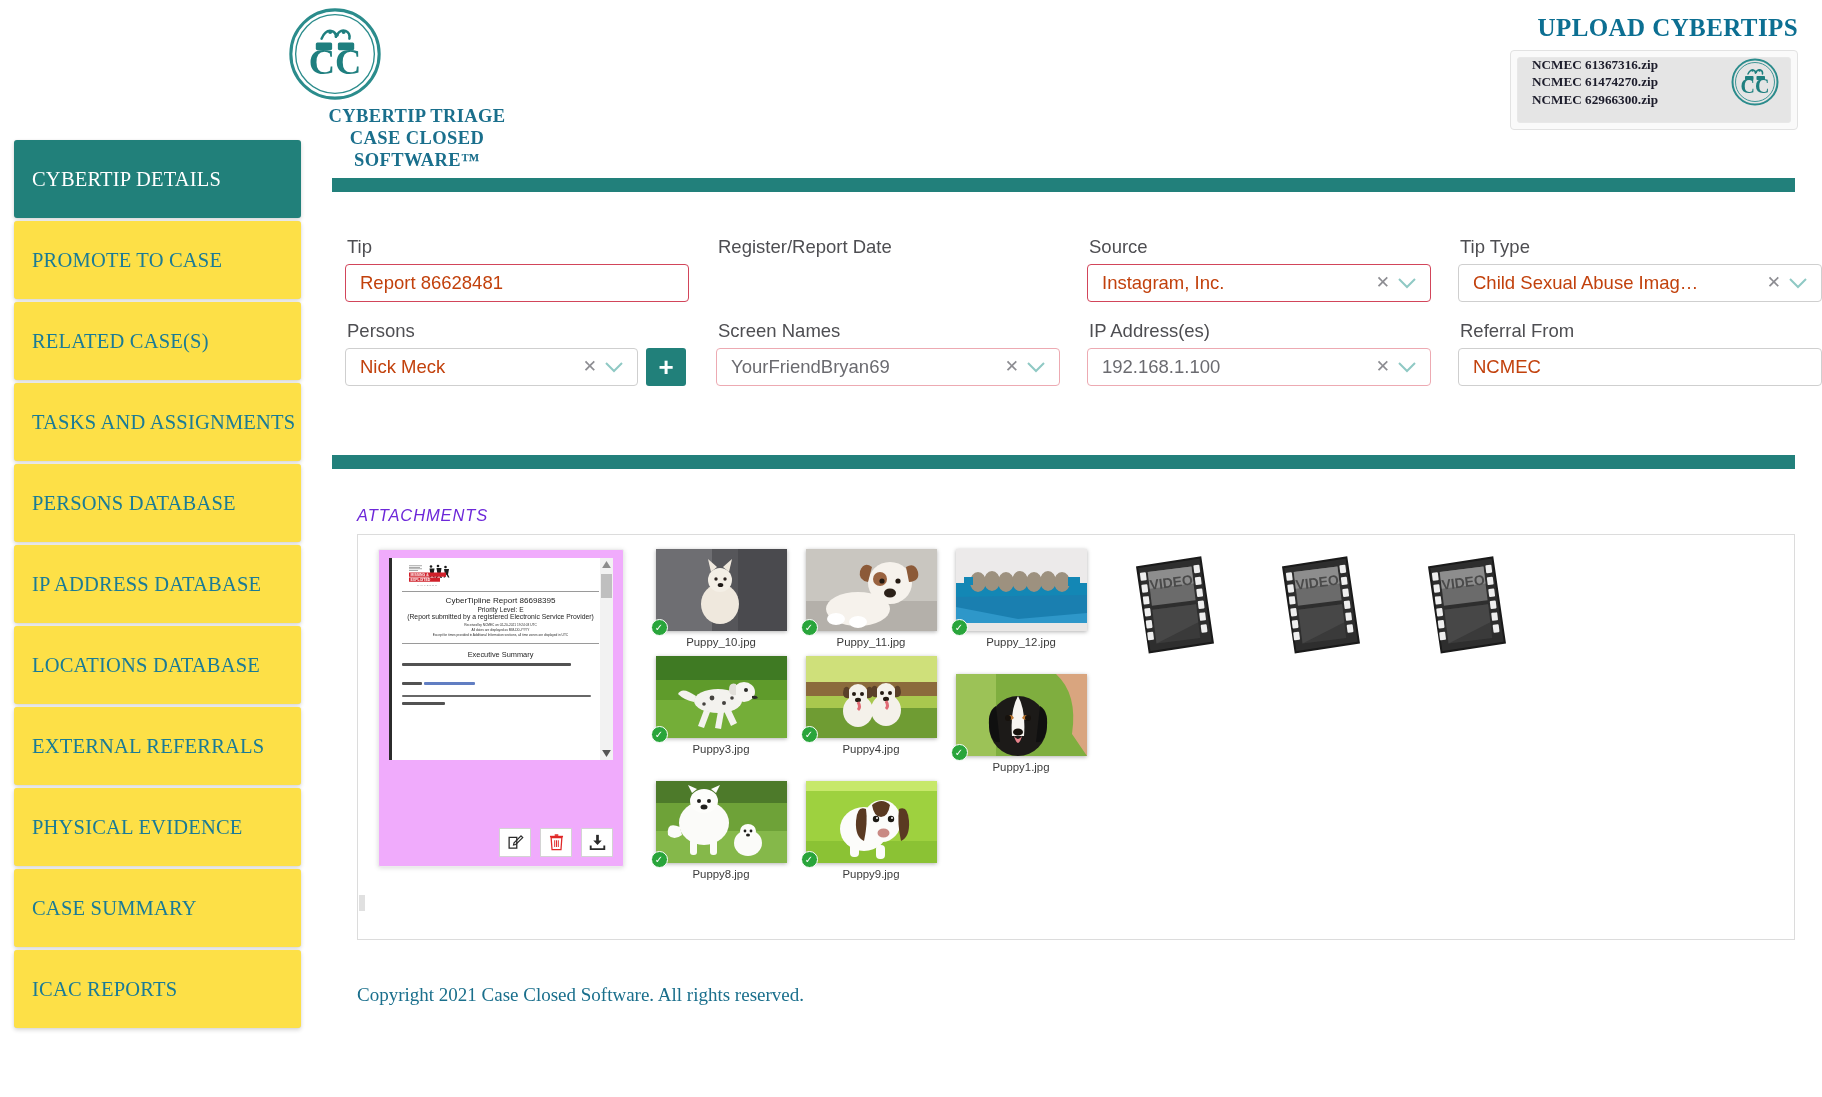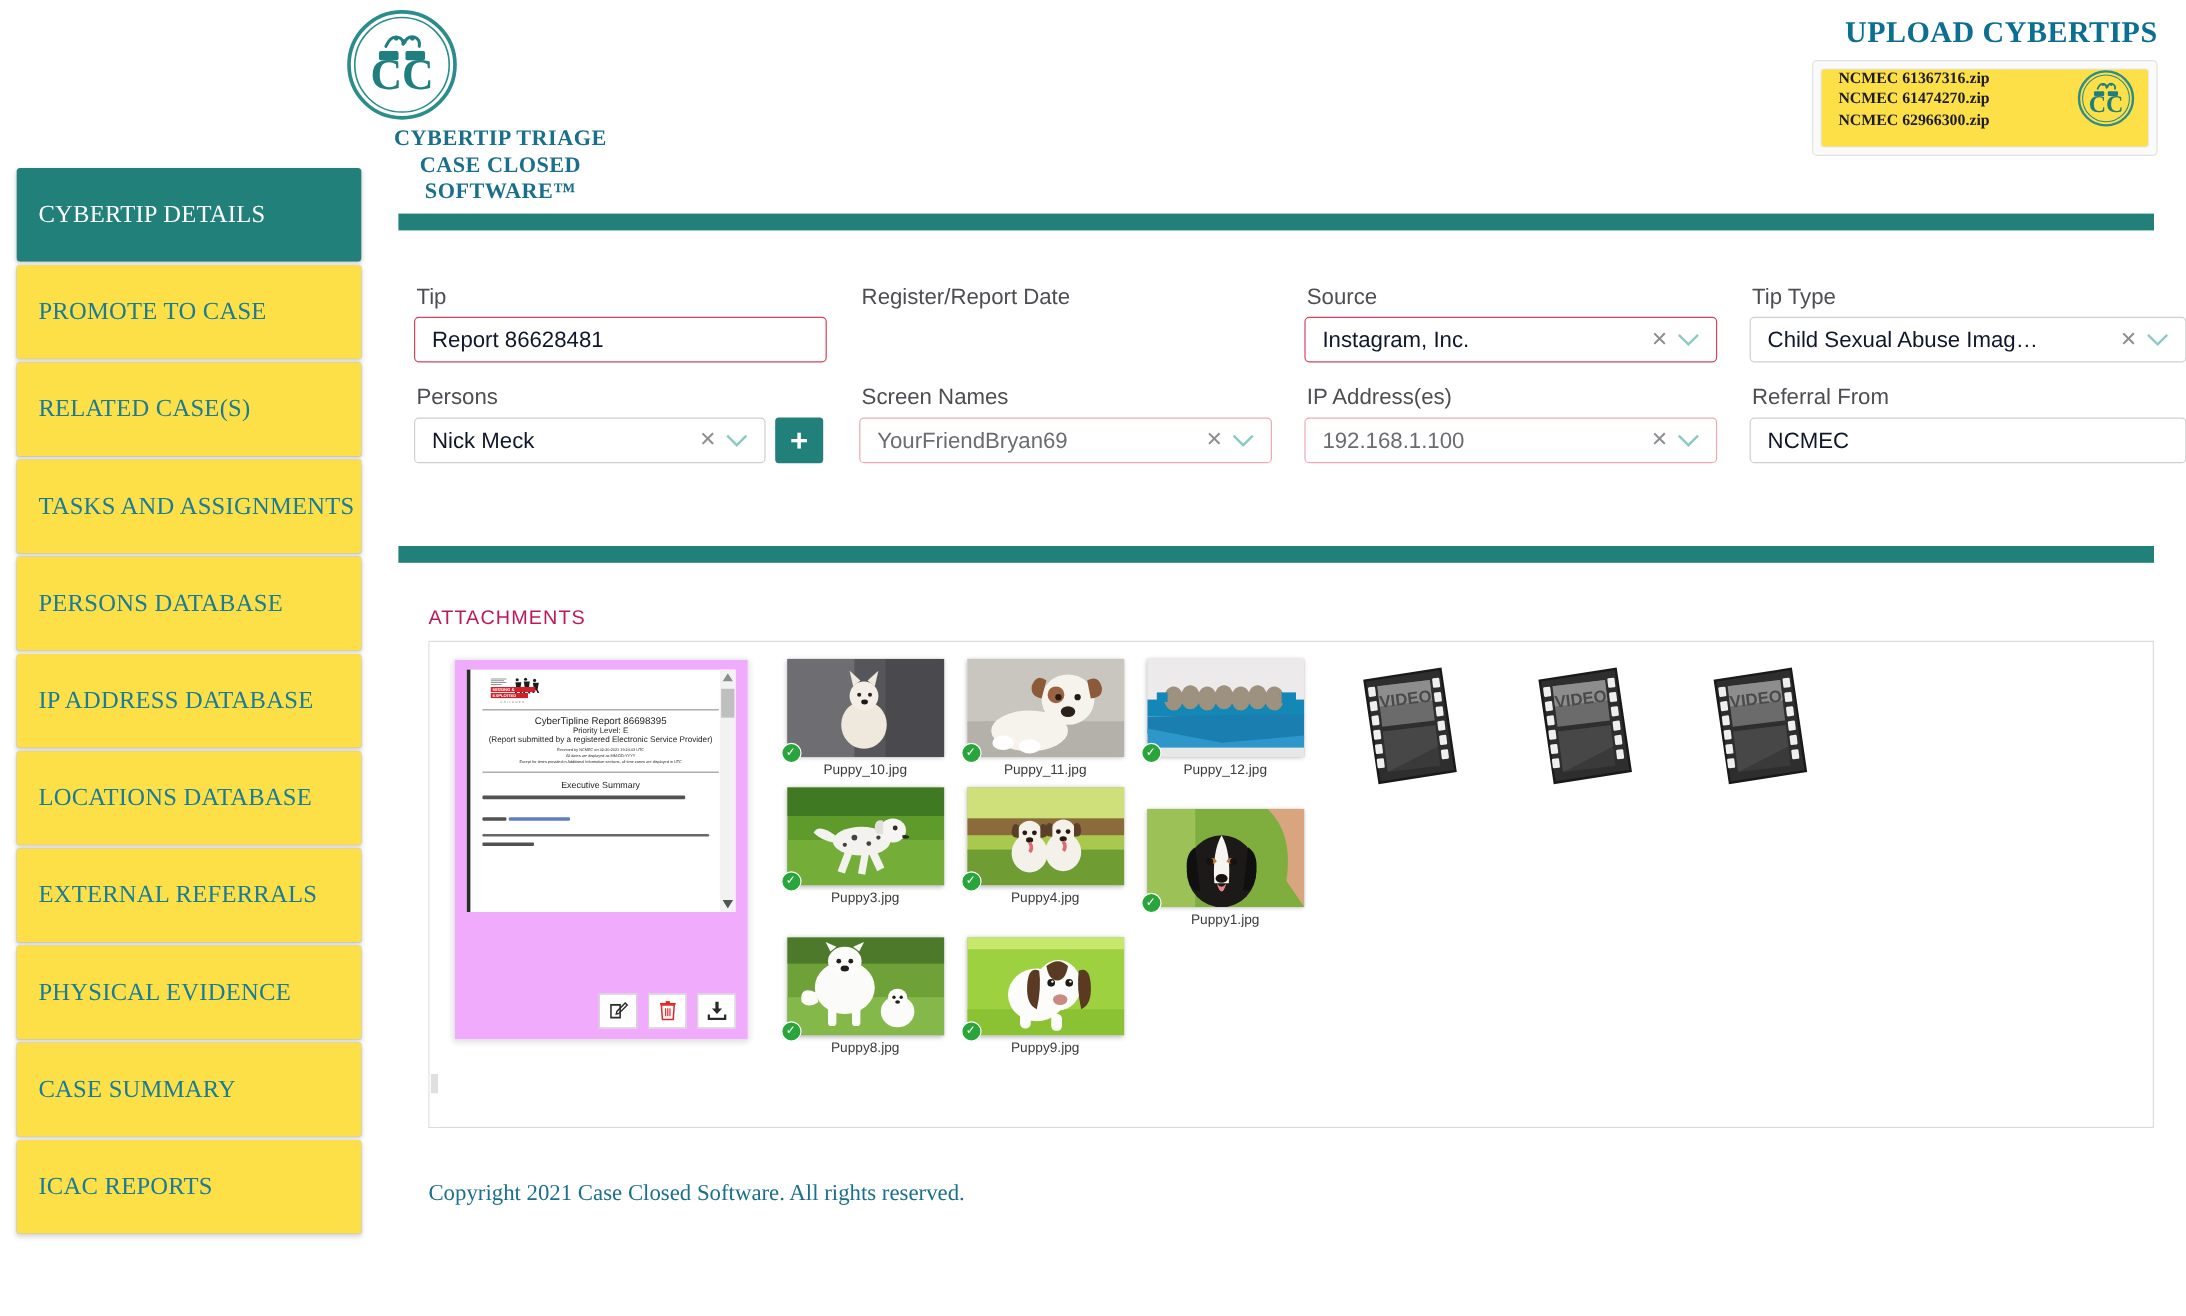--- a/index.html
+++ b/index.html
@@ -64,21 +64,21 @@
   .upload-box {
     position: absolute; right: 24px; top: 50px;
     width: 288px; height: 80px;
     background: #fafafa;
     border: 1px solid #e2e2e2;
     border-radius: 4px;
     padding: 6px;
   }
   .upload-inner {
     width: 100%; height: 100%;
-    background: #fde047; border: 1px solid #e8e8e8; border-radius: 3px;
+    background: #e5e5e5; border: 1px solid #e8e8e8; border-radius: 3px;
     display: flex; align-items: center; justify-content: space-between;
     padding: 4px 10px 20px 14px;
   }
   .zip-list {
     font-family: "Liberation Serif", serif;
     font-weight: 700;
     font-size: 13.2px;
     color: #1c1c2b;
     line-height: 1.32;
     white-space: nowrap;
@@ -109,42 +109,42 @@
   .fld-input {
     height: 38px; width: 100%;
     border: 1px solid #cfcfcf; border-radius: 4px;
     background: #fff;
     display: flex; align-items: center;
     padding: 0 8px 0 14px;
     font-size: 18.5px; color: #333;
   }
   .fld-input.err  { border-color: #d2455a; }
   .fld-input.err-light { border-color: #edaab2; }
-  .fld-val { flex: 1 1 auto; white-space: nowrap; overflow: hidden; text-overflow: ellipsis; color:#0f172a; }
+  .fld-val { flex: 1 1 auto; white-space: nowrap; overflow: hidden; text-overflow: ellipsis; color:#c2410c; }
   .fld-val.muted { color: #6b6b70; }
   .clear-x {
     color: #8d8d92; font-size: 17px; line-height: 1;
     padding: 0 6px 2px 2px; cursor: pointer; flex: 0 0 auto;
   }
   .caret { flex: 0 0 auto; padding-right: 4px; cursor: pointer; display:flex; }
   .cal-ico { flex: 0 0 auto; cursor: pointer; display:flex; padding-right:2px;}
   .addbtn {
     position: absolute; right: -48px; top: 0;
     width: 40px; height: 38px;
     background: #21807a; border-radius: 3px;
     display: flex; align-items: center; justify-content: center;
     color: #fff; font-size: 26px; font-weight: 700; line-height: 1;
     cursor: pointer;
   }
   .row2 { margin-top: 14px; }
 
   
   .att-title {
     position: absolute; left: 357px; top: 506px;
-    font-size: 16.5px; letter-spacing: 0.9px; color: #be185d; font-weight: 400;
+    font-size: 16.5px; letter-spacing: 0.9px; color: #6d28d9; font-weight: 400; font-style: italic;
   }
   .att-panel {
     position: absolute; left: 357px; top: 534px;
     width: 1438px; height: 406px;
     border: 1px solid #dcdcdc; background: #fff;
   }
   .att-scrollbar {
     position:absolute; left: 0; top: 0; width: 8px; height: 100%;
     background: #fff;
   }

